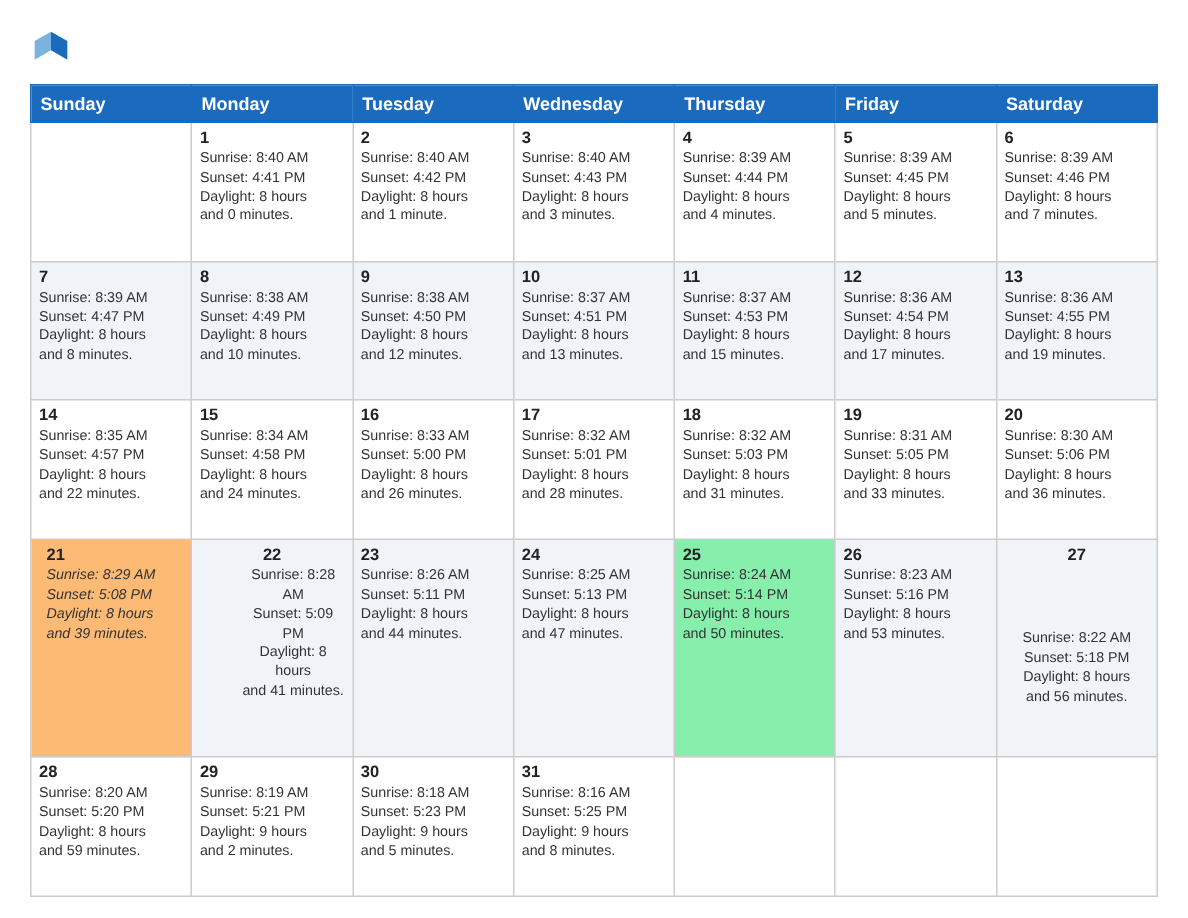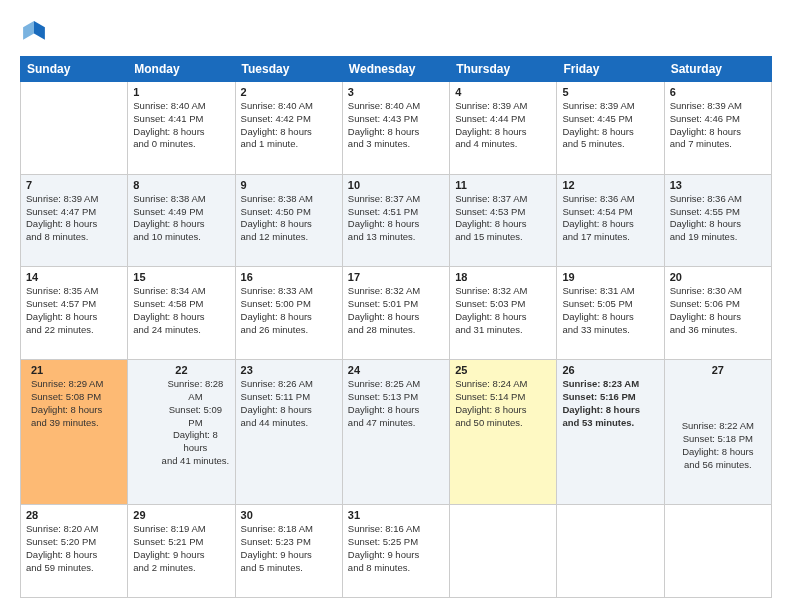--- a/index.html
+++ b/index.html
@@ -276,21 +276,21 @@
             <span class="day-num">20</span>
             <div class="day-info" style="white-space: pre-line;">Sunrise: 8:30 AM
 Sunset: 5:06 PM
 Daylight: 8 hours
 and 36 minutes.</div>
           </td>
         </tr>
         <tr>
           <td style="background-color: #fdba74; padding-left: 10px;">
             <span class="day-num">21</span>
-            <div class="day-info" style="white-space: pre-line;">Sunrise: 8:29 AM
+            <div class="day-info" style="white-space: pre-line; font-style: italic;">Sunrise: 8:29 AM
 Sunset: 5:08 PM
 Daylight: 8 hours
 and 39 minutes.</div>
           </td>
           <td style="background-color: rgb(240, 244, 248); text-align: center;">
             <span class="day-num">22</span>
             <div class="day-info" style="white-space: pre-line; margin-left: 28px;">Sunrise: 8:28 AM
 Sunset: 5:09 PM
 Daylight: 8 hours
 and 41 minutes.</div>
@@ -302,30 +302,30 @@
 Daylight: 8 hours
 and 44 minutes.</div>
           </td>
           <td style="background-color: rgb(240, 244, 248);">
             <span class="day-num">24</span>
             <div class="day-info" style="white-space: pre-line;">Sunrise: 8:25 AM
 Sunset: 5:13 PM
 Daylight: 8 hours
 and 47 minutes.</div>
           </td>
-          <td style="background-color: #fef9c3;">
+          <td style="background-color: #86efac;">
             <span class="day-num">25</span>
             <div class="day-info" style="white-space: pre-line;">Sunrise: 8:24 AM
 Sunset: 5:14 PM
 Daylight: 8 hours
 and 50 minutes.</div>
           </td>
           <td style="background-color: rgb(240, 244, 248);">
             <span class="day-num">26</span>
-            <div class="day-info" style="white-space: pre-line; font-weight: bold;">Sunrise: 8:23 AM
+            <div class="day-info" style="white-space: pre-line;">Sunrise: 8:23 AM
 Sunset: 5:16 PM
 Daylight: 8 hours
 and 53 minutes.</div>
           </td>
           <td style="background-color: rgb(240, 244, 248); text-align: center;">
             <span class="day-num">27</span>
             <div class="day-info" style="white-space: pre-line; margin-top: 44px;">Sunrise: 8:22 AM
 Sunset: 5:18 PM
 Daylight: 8 hours
 and 56 minutes.</div>

